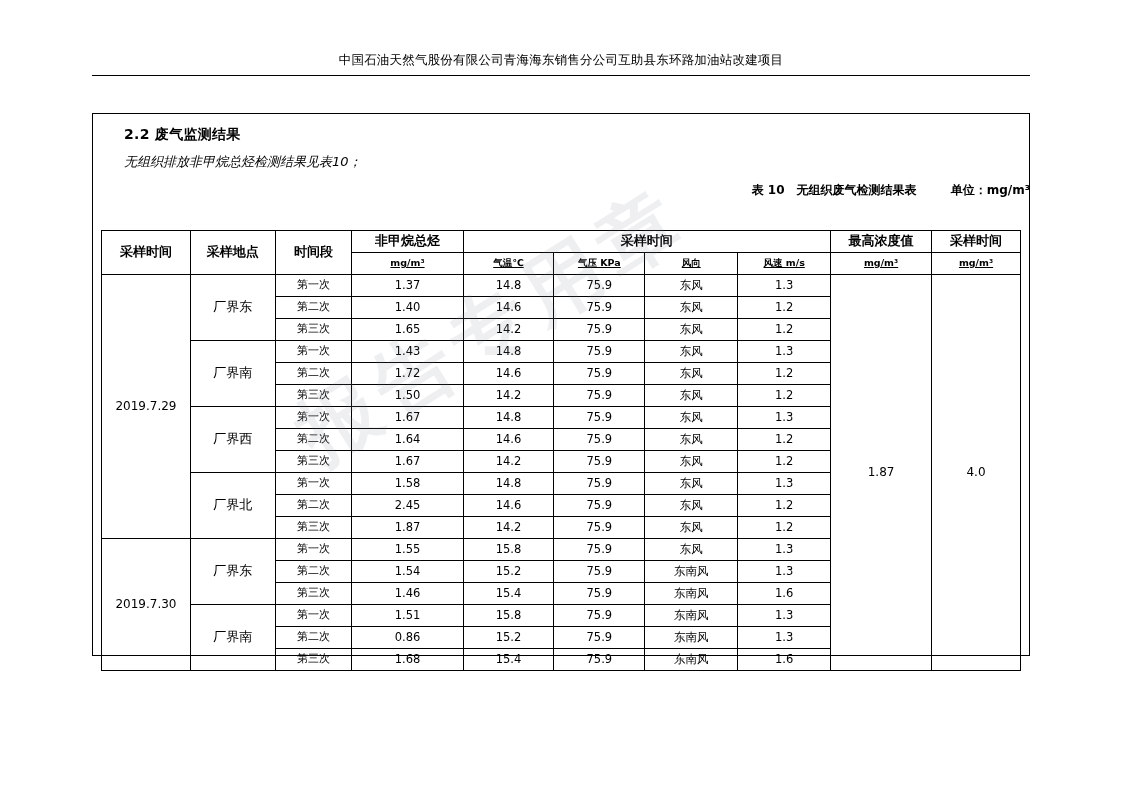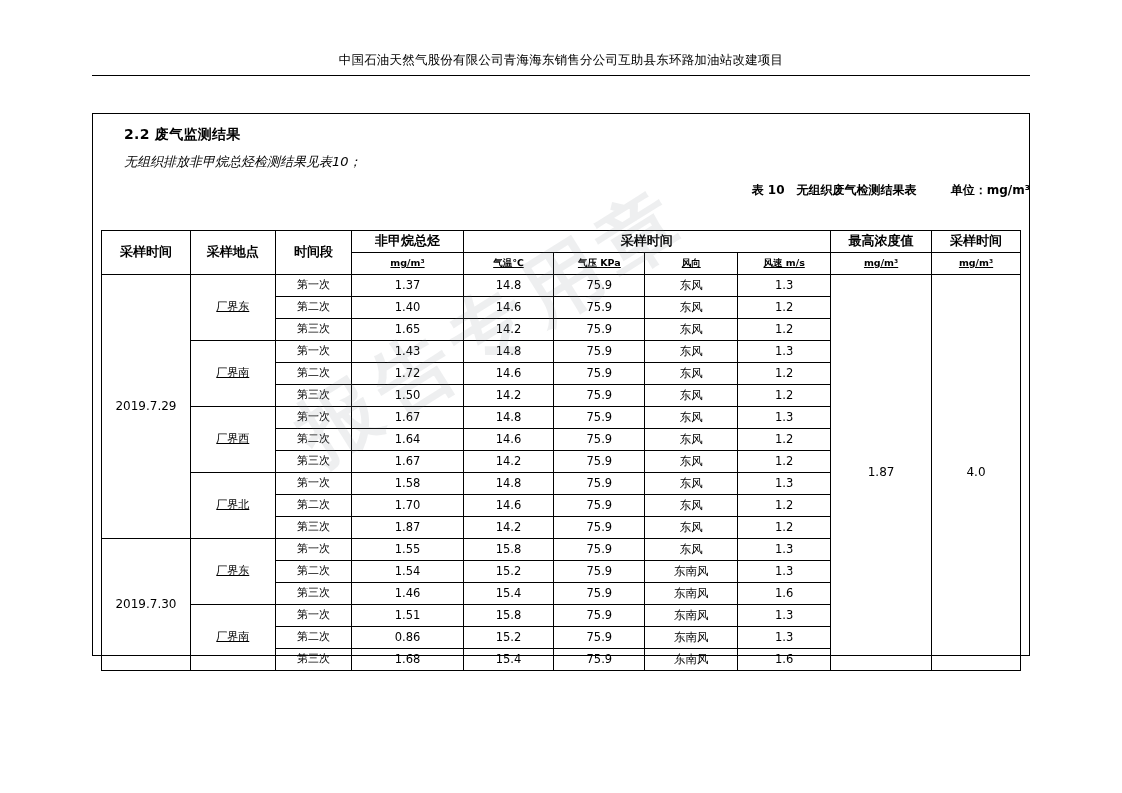--- a/index.html
+++ b/index.html
@@ -65,21 +65,21 @@
     text-align:center;
     vertical-align:middle;
     padding:0;
     height:21px;
     line-height:1.15;
     font-weight:normal;
   }
   table.data th{font-weight:bold;}
   .hdr-main{font-size:13px;font-weight:bold;}
   .hdr-sub{font-size:9.5px;font-weight:bold;text-decoration:underline;}
-  .place{font-size:11px;text-decoration:underline;}
+  .place{font-size:13px;}
   .date{font-size:12px;}
   .bignum{font-size:12px;}
   .times{font-size:11px;}
   
   .watermark{
     position:absolute;
     left:330px;top:270px;
     width:420px;height:300px;
     pointer-events:none;
     transform:rotate(-32deg);
@@ -233,21 +233,21 @@
           <td class="place" rowspan="3">厂界北</td>
           <td class="times">第一次</td>
           <td>1.58</td>
           <td>14.8</td>
           <td>75.9</td>
           <td>东风</td>
           <td>1.3</td>
         </tr>
         <tr>
           <td class="times">第二次</td>
-          <td>1.70</td>
+          <td>2.45</td>
           <td>14.6</td>
           <td>75.9</td>
           <td>东风</td>
           <td>1.2</td>
         </tr>
         <tr>
           <td class="times">第三次</td>
           <td>1.87</td>
           <td>14.2</td>
           <td>75.9</td>

